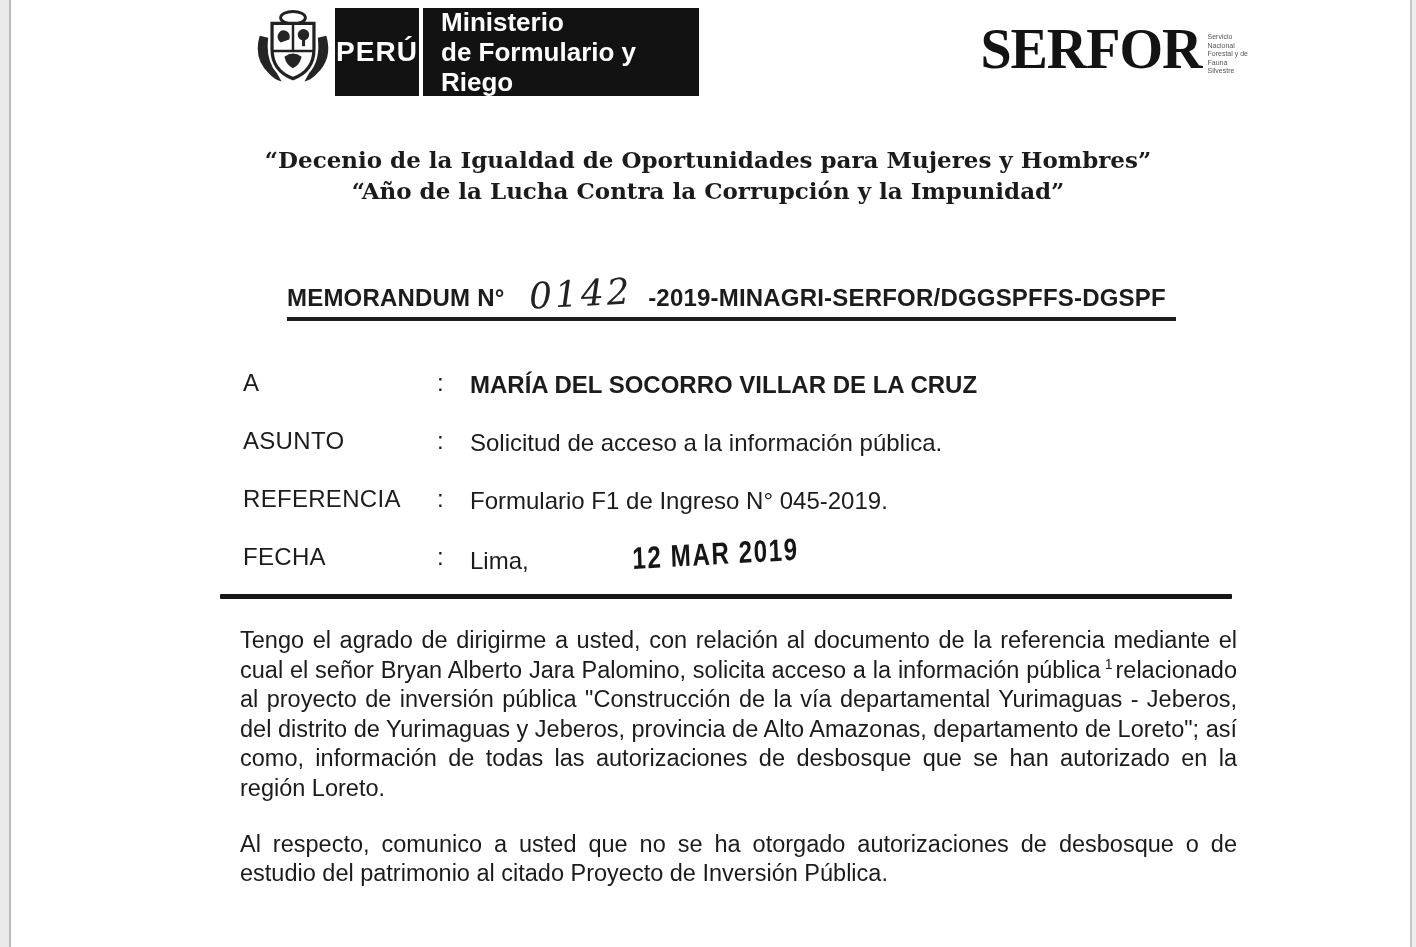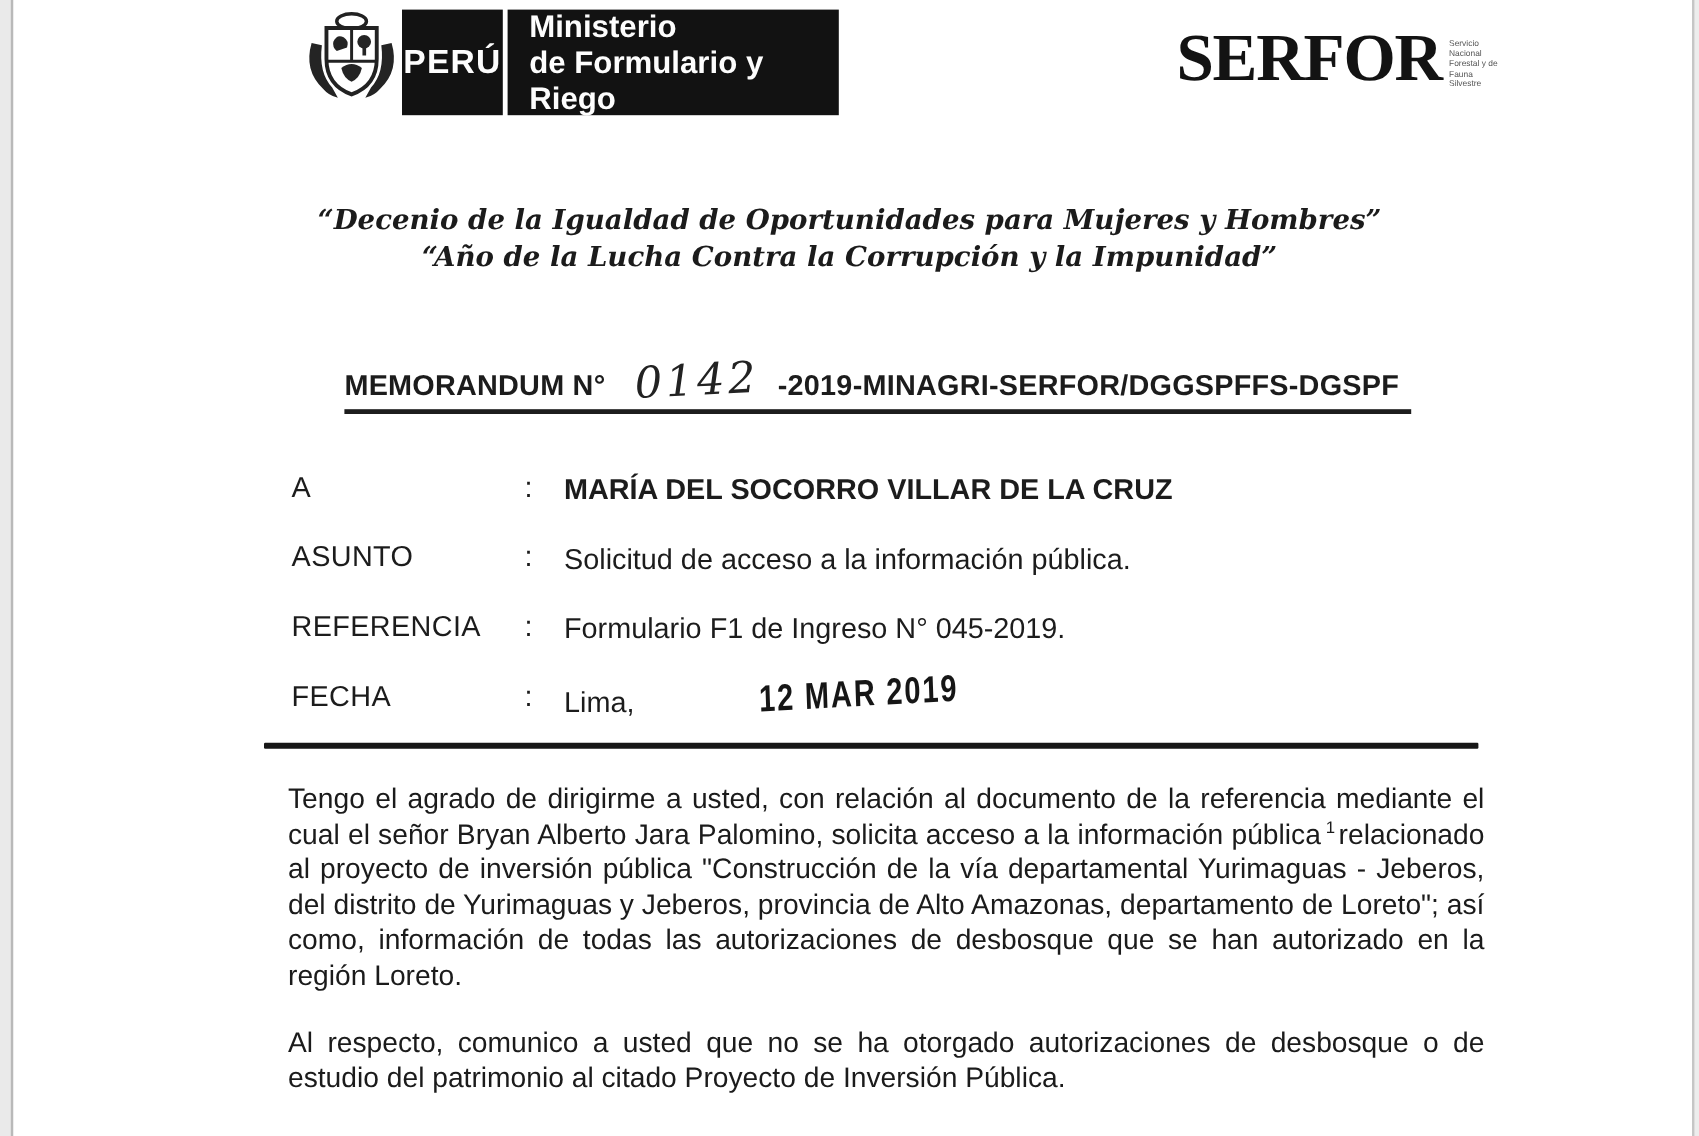--- a/index.html
+++ b/index.html
@@ -42,23 +42,23 @@
     letter-spacing: -1px; color: #131313;
   }
   .serfor-tag {
     display: flex; flex-direction: column;
     margin-left: 6px; margin-top: 9px;
     font-size: 7px; line-height: 8.5px; color: #555;
   }
 
   
   .mottos {
-    margin-top: 72px; text-align: center;
+    margin-top: 48px; text-align: center;
     font-family: "DejaVu Serif", serif;
-    font-style: italic; font-weight: bold;
+    font-weight: bold;
     font-size: 23px; line-height: 31px; color: #1b1b1b;
   }
 
   
   .memo-wrap { margin-left: 287px; margin-top: 76px; }
   .memo-line {
     display: inline-block;
     border-bottom: 4px solid #1d1d1d;
     padding-bottom: 5px; padding-right: 10px;
   }

